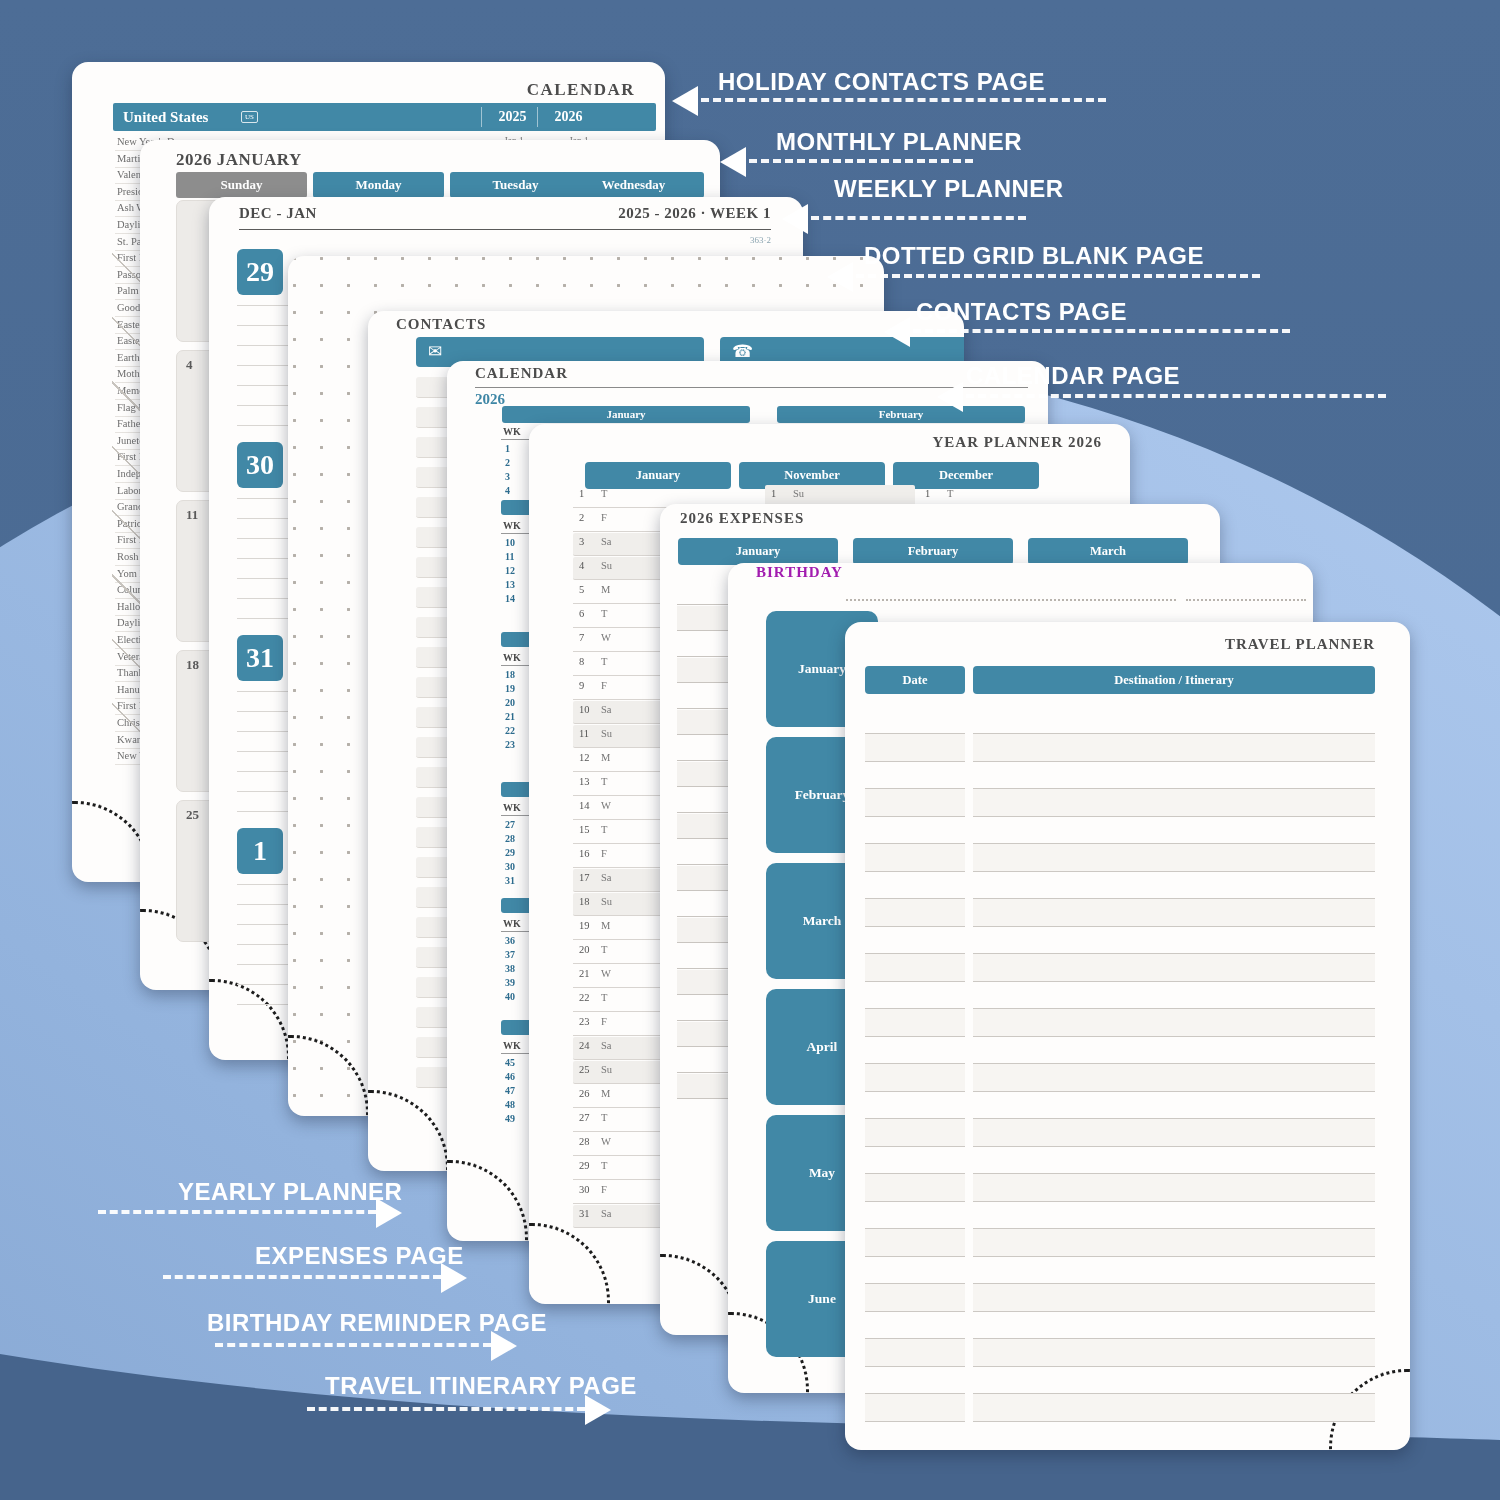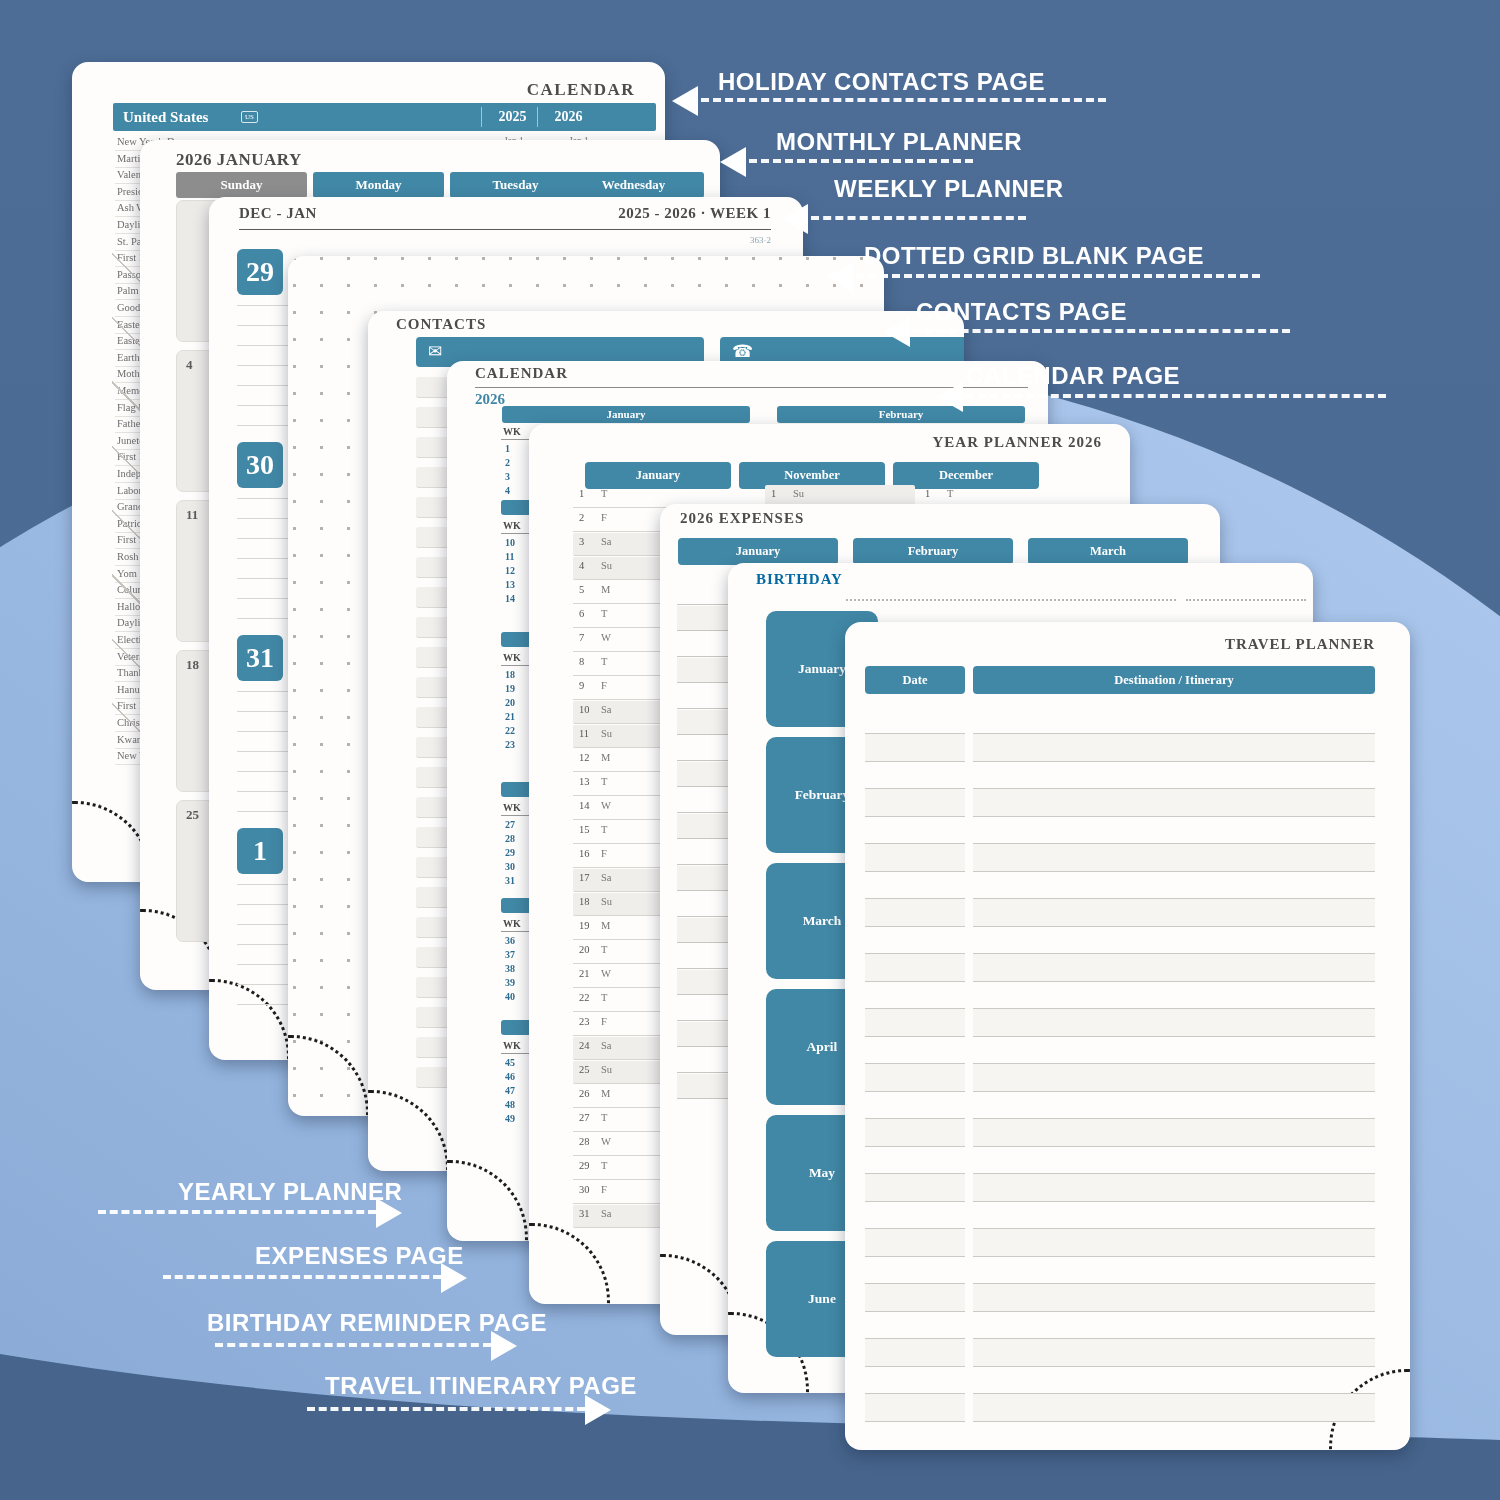--- a/index.html
+++ b/index.html
@@ -97,21 +97,21 @@
   .ynum{position:absolute;left:6px;top:3px;font-size:10.5px;color:#555;}
   .ywd{position:absolute;left:28px;top:3px;font-size:10.5px;color:#777;}
   
   .p8-title{position:absolute;left:20px;top:6px;font-weight:bold;font-size:15px;color:#4c4c4c;letter-spacing:1px;}
   .ebar{position:absolute;top:34px;height:27px;border-radius:4px;color:#fff;font-weight:bold;font-size:12.5px;
         text-align:center;line-height:27px;}
   .eb1{left:18px;width:160px}.eb2{left:193px;width:160px}.eb3{left:368px;width:160px}
   .erow{position:absolute;left:17px;width:120px;height:24px;border-bottom:1px solid #c9c5c0;}
   .erow.alt{background:#f4f2ef;}
   
-  .p9-title{position:absolute;left:28px;top:8px;font-weight:bold;font-size:15px;color:#0369a1;letter-spacing:1px;}
+  .p9-title{position:absolute;left:28px;top:1px;font-weight:bold;font-size:15px;color:#a21caf;letter-spacing:1px;}
   .bdot{position:absolute;top:36px;border-top:2px dotted #b9b4ae;height:0;}
   .bd1{left:118px;width:330px}.bd2{left:458px;width:120px}
   .btab{position:absolute;left:38px;width:112px;height:116px;border-radius:10px;color:#fff;
         font-weight:bold;font-size:13.5px;text-align:center;line-height:116px;}
   
   .p10-title{position:absolute;right:35px;top:14px;font-weight:bold;font-size:15px;color:#4c4c4c;letter-spacing:1px;}
   .tbar{position:absolute;top:44px;height:28px;border-radius:4px;color:#fff;font-weight:bold;font-size:12.5px;
         text-align:center;line-height:28px;}
   .tb1{left:20px;width:100px}.tb2{left:128px;width:402px}
   .trow{position:absolute;height:27px;border-bottom:1px solid #ccc8c3;}

